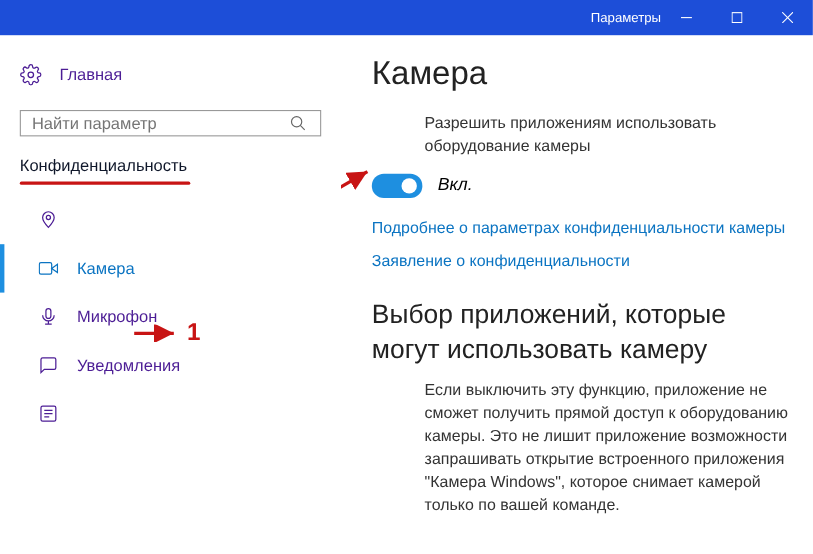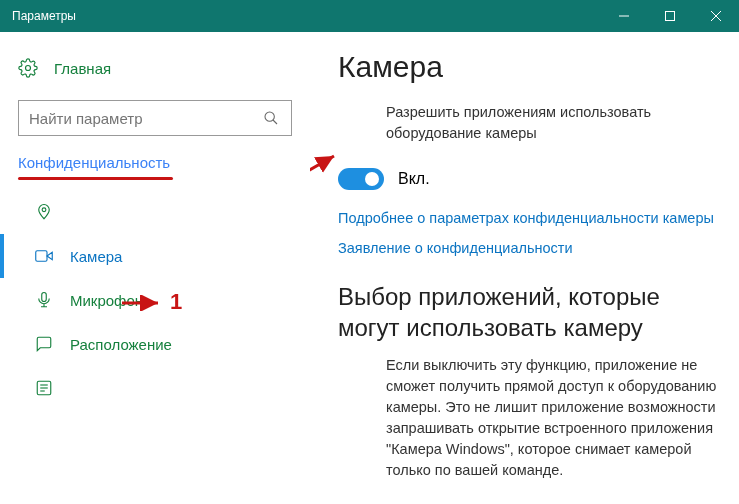--- a/index.html
+++ b/index.html
@@ -1,43 +1,44 @@
 <!DOCTYPE html>
 <html><head>
 <meta charset="utf-8">
 <style>
   * { box-sizing: border-box; margin: 0; padding: 0; }
   html, body { width: 739px; height: 504px; font-family: "Segoe UI", Tahoma, sans-serif; background: #fff; overflow: hidden; }
   .titlebar {
-    height: 32px; background: #0f766e; color: #fff;
+    height: 32px; background: #1d4ed8; color: #fff;
     display: flex; align-items: center; padding-left: 12px;
     font-size: 12px;
+    text-align: right;
   }
   .titlebar .title { flex: 1; }
   .titlebar .winbtn { width: 46px; height: 32px; display: flex; align-items: center; justify-content: center; }
   .titlebar .winbtn svg { stroke: #fff; fill: none; }
   .body { display: flex; height: calc(504px - 32px); }
   .sidebar { width: 310px; padding: 14px 0 0 0; }
-  .home-row, .nav-row { display: flex; align-items: center; height: 44px; padding-left: 18px; gap: 16px; font-size: 15px; color: #15803d; }
+  .home-row, .nav-row { display: flex; align-items: center; height: 44px; padding-left: 18px; gap: 16px; font-size: 15px; color: #4c1d95; }
   .nav-row.active { color: #0b74c2; }
   .nav-row .marker { width: 4px; height: 44px; background: transparent; margin-left: -18px; margin-right: 14px; }
   .nav-row.active .marker { background: #1e8fe0; }
   .searchbox {
-    margin: 10px 18px 18px 18px; height: 36px; border: 1px solid #999;
+    margin: 10px 18px 18px 18px; height: 24px; border: 1px solid #999;
     display: flex; align-items: center; padding: 0 10px; color: #666; font-size: 15px;
     justify-content: space-between;
   }
   .searchbox input { border: none; outline: none; flex: 1; font-size: 15px; background: transparent; }
-  .section-header { margin: 4px 18px 0 18px; font-size: 15px; color: #3b82f6; padding-bottom: 6px; }
+  .section-header { margin: 4px 18px 0 18px; font-size: 15px; color: #0f172a; padding-bottom: 6px; }
   .section-underline { height: 3px; background: #c81414; margin: 0 18px 10px 18px; width: 155px; border-radius: 2px; }
   .content { flex: 1; padding: 18px 22px 0 28px; overflow: hidden; position: relative; }
   .content h1 { font-weight: 400; font-size: 30px; margin-bottom: 18px; color: #222; }
   .content h2 { font-weight: 400; font-size: 24px; margin: 22px 0 12px 0; color: #222; line-height: 1.3; }
   .content p { font-size: 14.5px; color: #333; line-height: 1.45; margin-left: 48px; }
-  .toggle-row { display: flex; align-items: center; gap: 14px; margin: 24px 0 18px 0; }
+  .toggle-row { display: flex; align-items: center; gap: 14px; margin: 14px 0 18px 0; font-style: italic; }
   .toggle { width: 46px; height: 22px; background: #1e8fe0; border-radius: 11px; position: relative; }
   .toggle .knob { width: 14px; height: 14px; background: #fff; border-radius: 50%; position: absolute; top: 4px; right: 5px; }
   .link { color: #0b74c2; font-size: 14.5px; margin-bottom: 10px; display: block; line-height: 1.4; }
   .icon { width: 20px; display: inline-flex; justify-content: center; }
   .icon svg { stroke: currentColor; fill: none; }
   
   .anno-num { position: absolute; font-size: 22px; font-weight: 700; color: #c81414; }
   .anno-arrow { position: absolute; }
   .cam-arrow { position: absolute; left: 118px; top: 295px; }
 </style>
@@ -123,21 +124,21 @@
       <span>Микрофон</span>
     </div>
 
     <div class="nav-row">
       <span class="marker"></span>
       <span class="icon">
         <svg width="18" height="18" viewBox="0 0 24 24" stroke-width="1.5">
             <path d="M21 15a2 2 0 0 1-2 2H7l-4 4V5a2 2 0 0 1 2-2h14a2 2 0 0 1 2 2z"></path>
           </svg>
       </span>
-      <span>Расположение</span>
+      <span>Уведомления</span>
     </div>
 
     <div class="nav-row">
       <span class="marker"></span>
       <span class="icon">
         <svg width="18" height="18" viewBox="0 0 24 24" stroke-width="1.5">
             <rect x="3" y="3" width="18" height="18" rx="2"></rect>
             <line x1="7" y1="8" x2="17" y2="8"></line>
             <line x1="7" y1="12" x2="17" y2="12"></line>
             <line x1="7" y1="16" x2="13" y2="16"></line>

